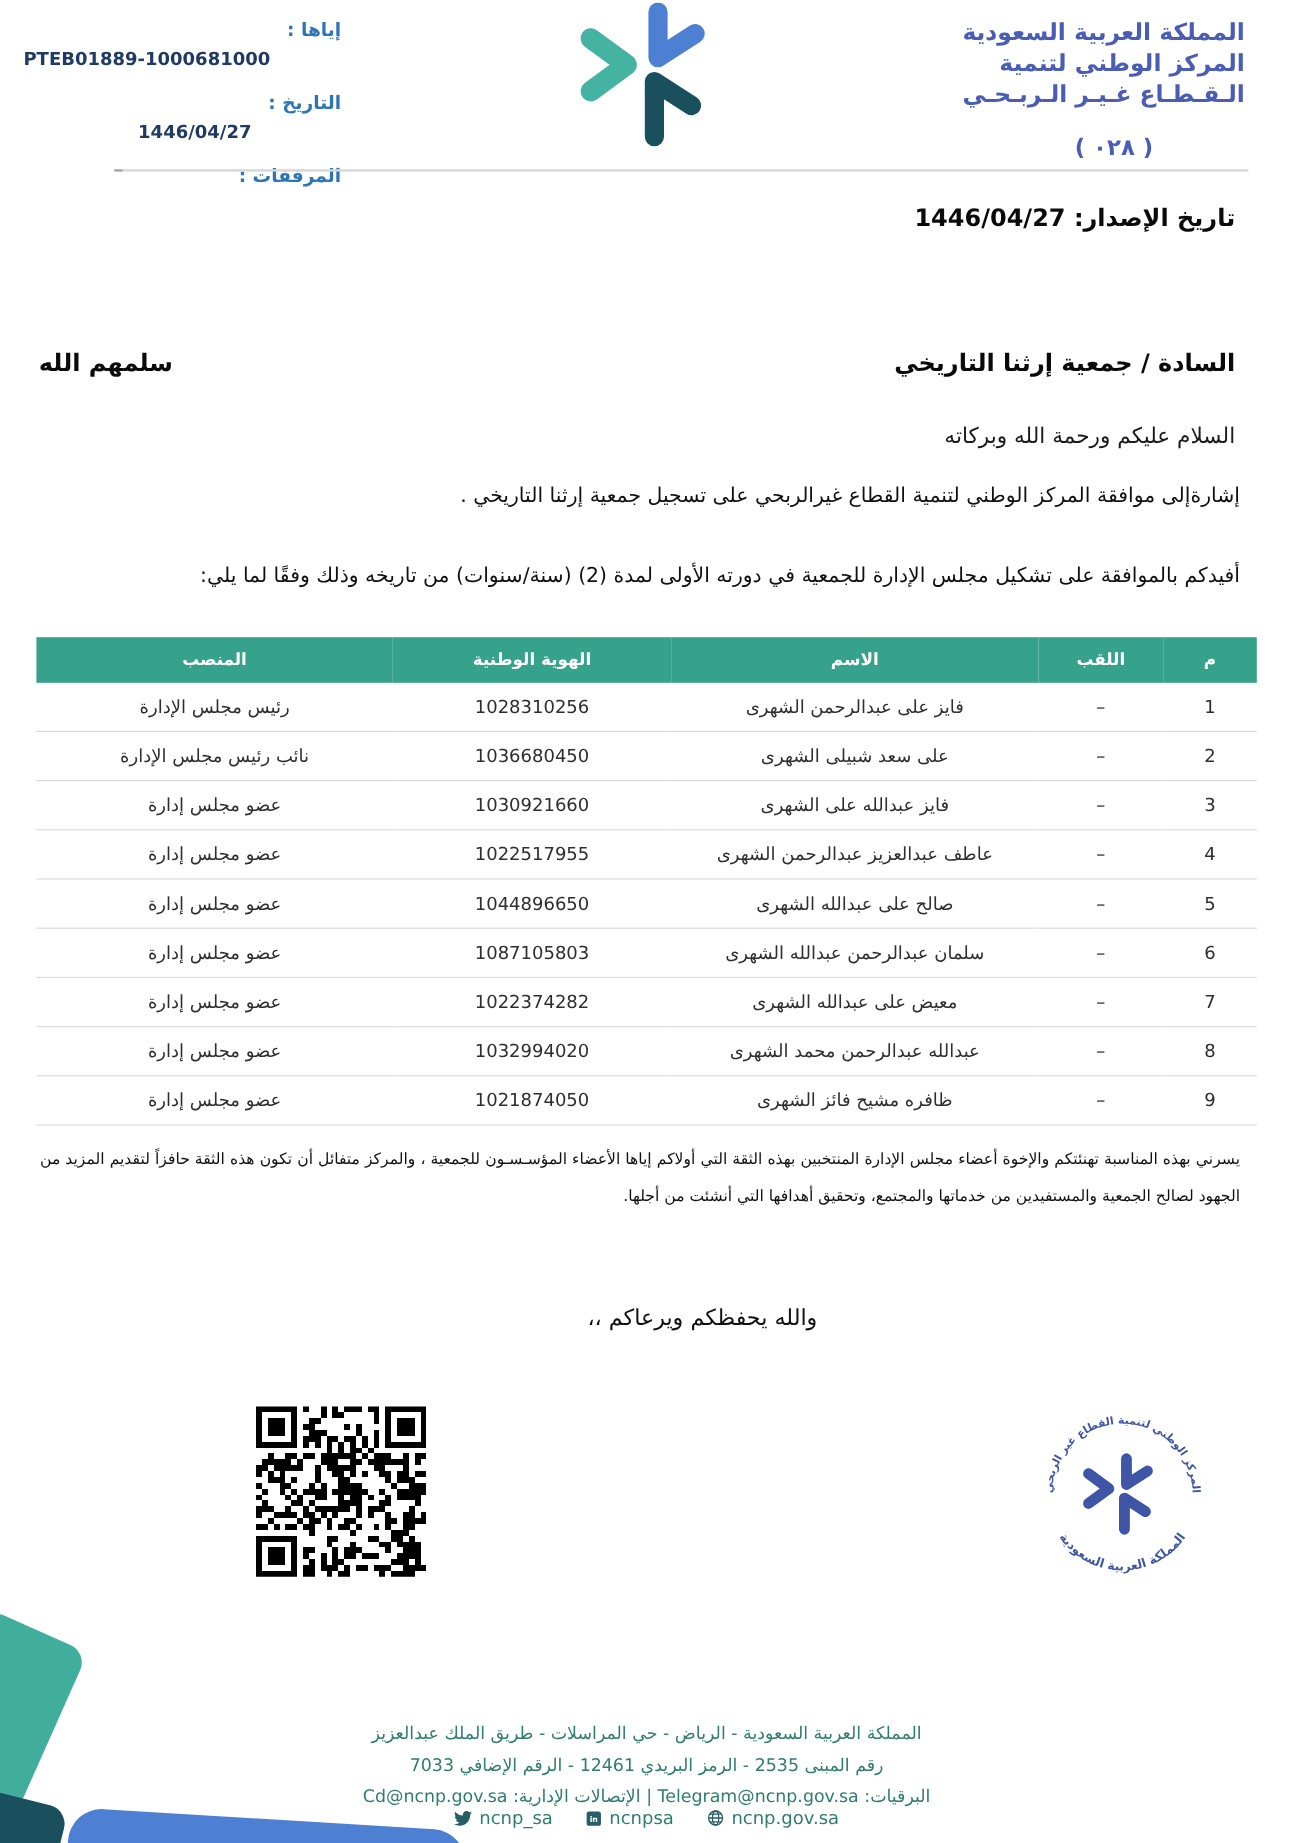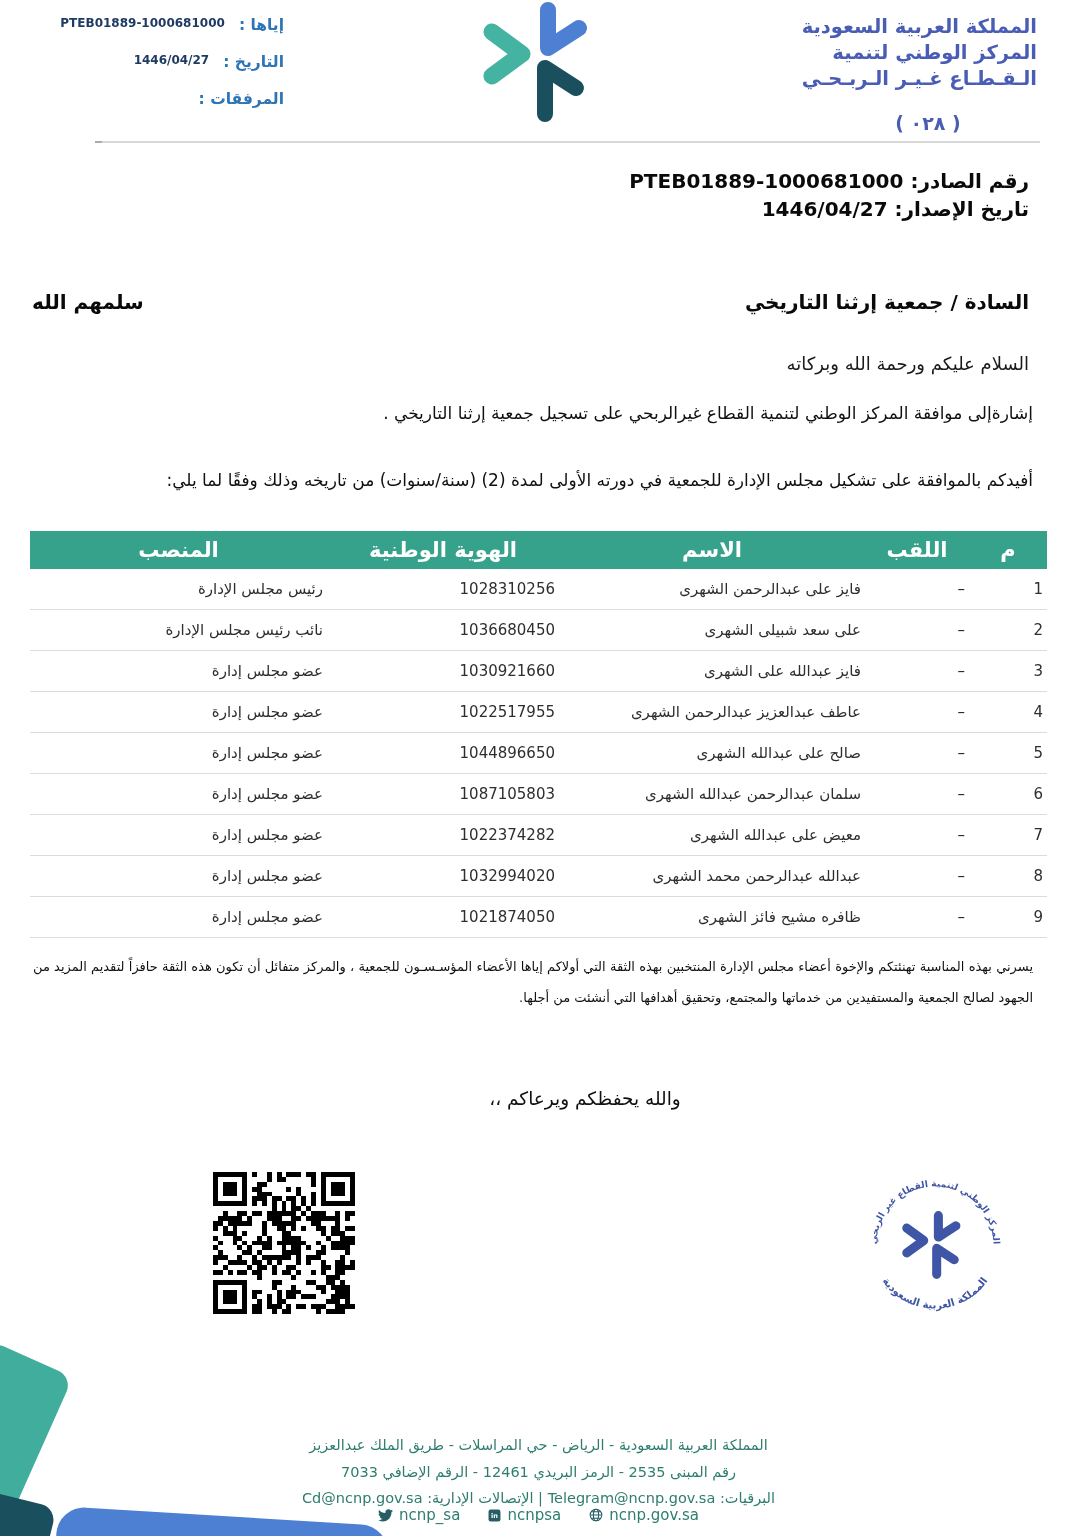--- a/index.html
+++ b/index.html
@@ -4,41 +4,41 @@
 <style>
   html,body{margin:0;padding:0;background:#fff;}
   .page{
     position:relative;width:1077px;height:1536px;background:#ffffff;overflow:hidden;
     direction:rtl;font-family:"DejaVu Sans",sans-serif;color:#111;
   }
   
   .hdr-meta{position:absolute;top:16px;left:18px;width:266px;}
   .meta-row{display:flex;align-items:flex-start;margin-bottom:19px;}
   .meta-label{color:#2e75b6;font-weight:bold;font-size:15.5px;white-space:nowrap;}
-  .meta-value{flex:1;direction:ltr;text-align:right;padding-right:14px;color:#1f3a63;font-weight:bold;font-size:12px;}
+  .meta-value{flex:1;direction:ltr;text-align:right;padding-right:14px;color:#1f3a63;font-weight:bold;font-size:15px;margin-top:24px;}
   .hdr-logo{position:absolute;top:2px;left:458px;width:168px;height:120px;}
   .hdr-org{position:absolute;top:14px;right:40px;width:300px;text-align:right;
     color:#4a5db5;font-weight:bold;font-size:19.5px;line-height:26px;}
   .org-code{width:218px;text-align:center;margin-top:18px;font-size:19px;}
   .hdr-sep{position:absolute;top:141px;left:95px;width:945px;height:2px;background:#d8d8d8;}
   .hdr-sep::before{content:'';position:absolute;left:0;top:0;width:7px;height:2px;background:#a8abb3;}
   
   .ref-block{position:absolute;top:167px;right:48px;text-align:right;
     font-weight:bold;font-size:20px;line-height:28px;color:#0a0a0a;}
   
   .salutation{position:absolute;top:290px;left:32px;right:48px;display:flex;
     justify-content:space-between;font-weight:bold;font-size:20px;color:#0a0a0a;}
   .salam{position:absolute;top:353px;right:48px;font-size:18px;color:#1a1a1a;}
   
   .intro{position:absolute;top:398px;right:44px;left:33px;font-size:17px;line-height:31px;color:#101010;text-align:right;}
   .intro .l2{text-align:justify;text-align-last:right;margin-top:36px;}
   
   .board-table{position:absolute;top:531px;right:30px;width:1017px;border-collapse:collapse;table-layout:fixed;}
-  .board-table th{background:#36a28b;color:#ffffff;font-size:21px;font-weight:bold;height:38px;text-align:center;padding:0;}
-  .board-table td{height:40px;font-size:15px;color:#2e2e2e;border-bottom:1px solid #dcdcdc;padding:0 4px;}
+  .board-table th{background:#36a28b;color:#ffffff;font-size:14px;font-weight:bold;height:38px;text-align:center;padding:0;}
+  .board-table td{height:40px;font-size:15px;color:#2e2e2e;text-align:center;border-bottom:1px solid #dcdcdc;padding:0 4px;}
   
   .closing{position:absolute;top:951px;right:44px;left:33px;font-size:13px;line-height:31px;
     text-align:justify;text-align-last:right;color:#101010;}
   .farewell{position:absolute;top:1088px;left:93px;width:984px;text-align:center;font-size:18.5px;color:#101010;}
   
   .qr{position:absolute;left:213px;top:1172px;width:142px;height:142px;}
   .stamp{position:absolute;left:858px;top:1168px;width:154px;height:154px;}
   
   .footer{position:absolute;top:1432px;left:0;right:0;text-align:center;
     color:#2e7d6e;font-size:14.5px;line-height:26.5px;}
@@ -79,21 +79,20 @@
   <div class="hdr-org">
     <div>المملكة العربية السعودية</div>
     <div>المركز الوطني لتنمية</div>
     <div>الـقـطـاع غـيـر الـربـحـي</div>
     <div class="org-code">( ٠٢٨ )</div>
   </div>
 
   <div class="hdr-sep"></div>
 
   <div class="ref-block">
-    <div>رقم الصادر: PTEB01889-1000681000</div>
     <div>تاريخ الإصدار: 1446/04/27</div>
   </div>
 
   <div class="salutation">
     <div>السادة / جمعية إرثنا التاريخي</div>
     <div>سلمهم الله</div>
   </div>
   <div class="salam">السلام عليكم ورحمة الله وبركاته</div>
 
   <div class="intro">

